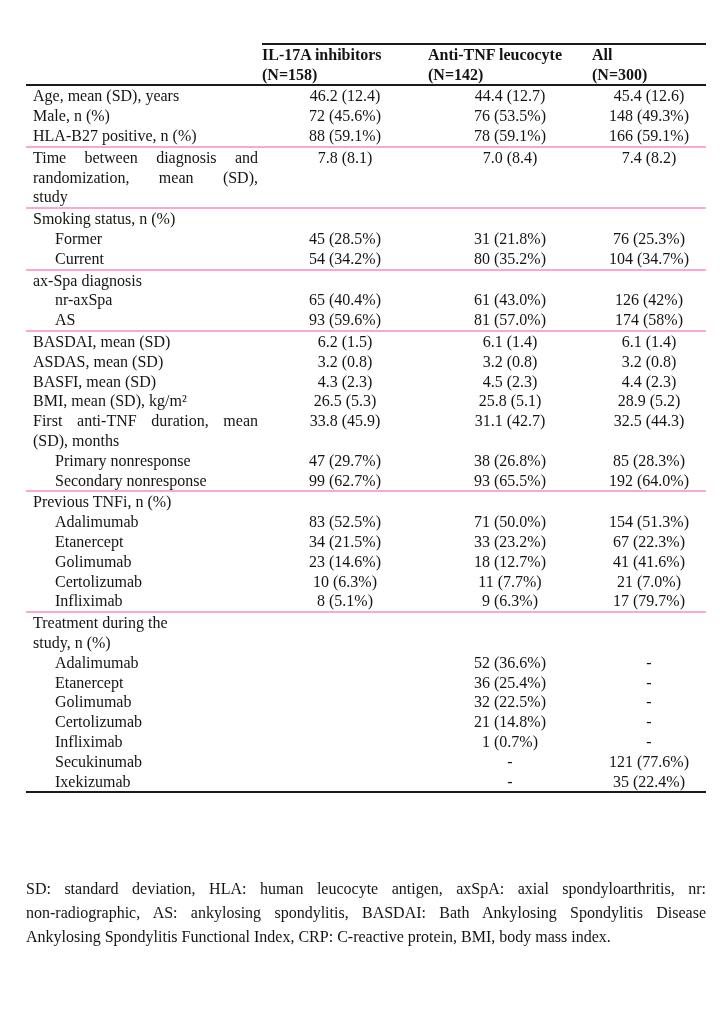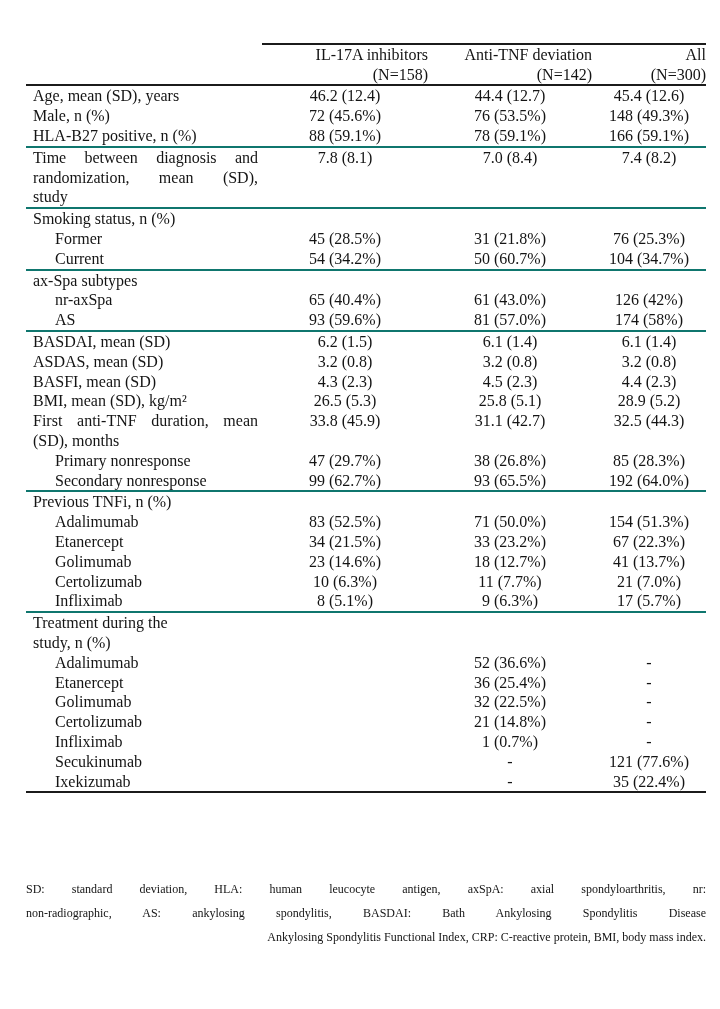--- a/index.html
+++ b/index.html
@@ -23,41 +23,41 @@
   th, td {
     padding: 0;
     font-size: 16px;
     line-height: 19.8px;
     vertical-align: top;
     font-weight: normal;
   }
   thead th { border-bottom: 2px solid #1b1b1b; }
   thead th.hc {
     border-top: 2px solid #1b1b1b;
-    font-weight: normal;
-    text-align: right;
+    font-weight: bold;
+    text-align: left;
   }
   thead th.hc div { line-height: 18.7px; padding-top: 1px; }
 
   td.lbl { text-align: left; padding-left: 7px; padding-right: 4px; }
   td.ind { padding-left: 29px; }
   td.val { text-align: center; }
 
-  tr.sec > td { border-top: 2px solid #0f766e; margin-left: 11px; }
+  tr.sec > td { border-top: 2px solid #f9a8d4; margin-left: 11px; }
   tr.btm > td { border-bottom: 2px solid #1b1b1b; }
 
   .jl { text-align: justify; text-align-last: justify; }
 
   .footnote {
     position: absolute; left: 26px; top: 877px;
     width: 680px;
-    font-size: 12px;
+    font-size: 16px;
     line-height: 24px;
   }
-  .footnote .fl { display: block; text-align: right; }
+  .footnote .fl { display: block; }
 </style>
 </head>
 <body>
 
 <div class="page">
 
   <table class="tbl">
     <colgroup>
       <col style="width:236px">
       <col style="width:166px">
@@ -65,21 +65,21 @@
       <col style="width:114px">
     </colgroup>
     <thead>
       <tr>
         <th></th>
         <th class="hc">
           <div>IL-17A inhibitors</div>
           <div>(N=158)</div>
         </th>
         <th class="hc">
-          <div>Anti-TNF deviation</div>
+          <div>Anti-TNF leucocyte</div>
           <div>(N=142)</div>
         </th>
         <th class="hc">
           <div>All</div>
           <div>(N=300)</div>
         </th>
       </tr>
     </thead>
     <tbody>
       <tr>
@@ -118,25 +118,25 @@
       </tr>
       <tr>
         <td class="lbl ind">Former</td>
         <td class="val">45 (28.5%)</td>
         <td class="val">31 (21.8%)</td>
         <td class="val">76 (25.3%)</td>
       </tr>
       <tr>
         <td class="lbl ind">Current</td>
         <td class="val">54 (34.2%)</td>
-        <td class="val">50 (60.7%)</td>
+        <td class="val">80 (35.2%)</td>
         <td class="val">104 (34.7%)</td>
       </tr>
       <tr class="sec">
-        <td class="lbl">ax-Spa subtypes</td>
+        <td class="lbl">ax-Spa diagnosis</td>
         <td class="val"></td>
         <td class="val"></td>
         <td class="val"></td>
       </tr>
       <tr>
         <td class="lbl ind">nr-axSpa</td>
         <td class="val">65 (40.4%)</td>
         <td class="val">61 (43.0%)</td>
         <td class="val">126 (42%)</td>
       </tr>
@@ -206,33 +206,33 @@
       <tr>
         <td class="lbl ind">Etanercept</td>
         <td class="val">34 (21.5%)</td>
         <td class="val">33 (23.2%)</td>
         <td class="val">67 (22.3%)</td>
       </tr>
       <tr>
         <td class="lbl ind">Golimumab</td>
         <td class="val">23 (14.6%)</td>
         <td class="val">18 (12.7%)</td>
-        <td class="val">41 (13.7%)</td>
+        <td class="val">41 (41.6%)</td>
       </tr>
       <tr>
         <td class="lbl ind">Certolizumab</td>
         <td class="val">10 (6.3%)</td>
         <td class="val">11 (7.7%)</td>
         <td class="val">21 (7.0%)</td>
       </tr>
       <tr>
         <td class="lbl ind">Infliximab</td>
         <td class="val">8 (5.1%)</td>
         <td class="val">9 (6.3%)</td>
-        <td class="val">17 (5.7%)</td>
+        <td class="val">17 (79.7%)</td>
       </tr>
       <tr class="sec">
         <td class="lbl">
           <div>Treatment during the</div>
           <div>study, n (%)</div>
         </td>
         <td class="val"></td>
         <td class="val"></td>
         <td class="val"></td>
       </tr>

